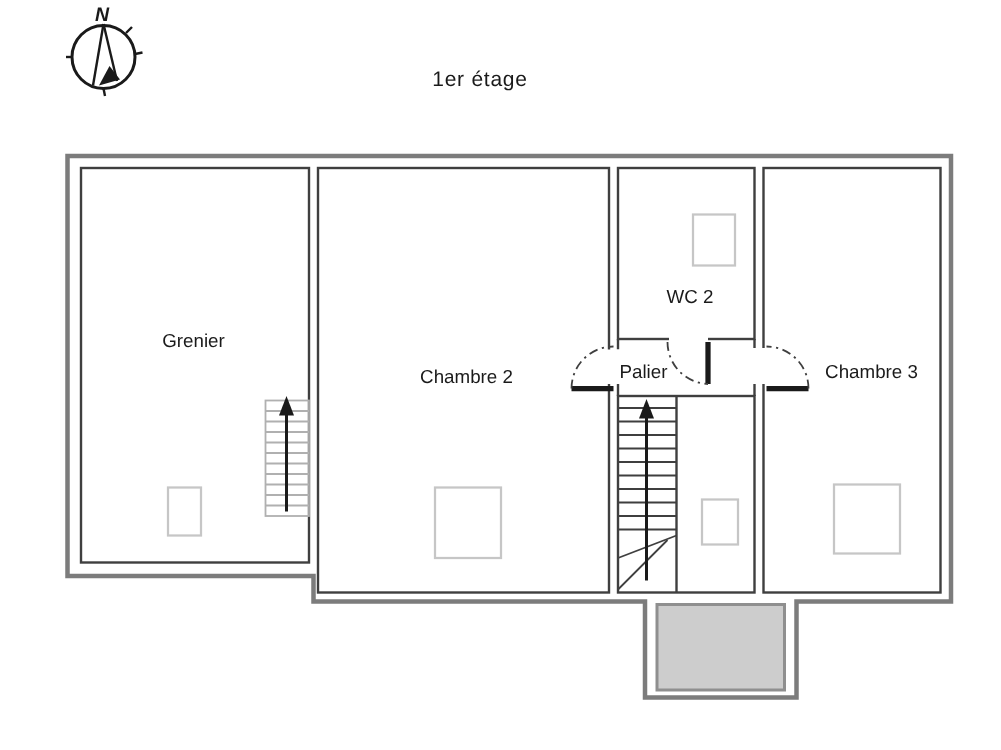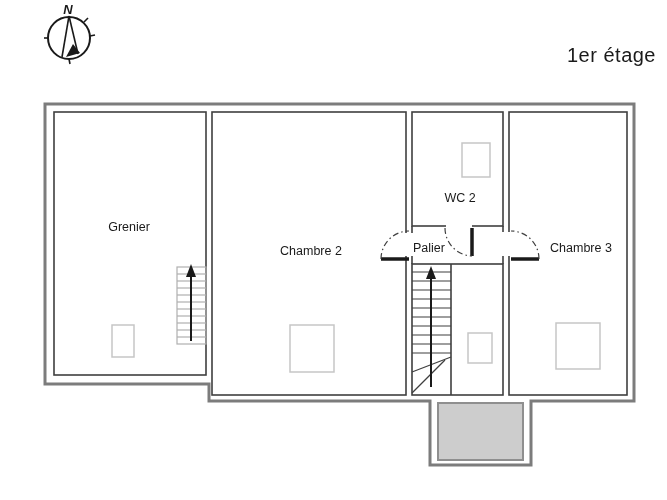--- a/index.html
+++ b/index.html
@@ -5,23 +5,23 @@
   html,body{margin:0;padding:0;background:#fff;}
   .canvas{
     position:relative;
     width:667px;height:500px;
     background:#fff;
     font-family:"Liberation Sans", sans-serif;
     overflow:hidden;
   }
   .floor-title{
     position:absolute;
-    left:16px; top:44px; width:640px;
-    text-align:right;
-    font-size:20px;
+    left:0; top:44px; width:640px;
+    text-align:center;
+    font-size:14px;
     color:var(--ink,#1a1a1a);
     letter-spacing:0.5px;
   }
   svg text{
     font-family:"Liberation Sans", sans-serif;
   }
   .wall-outer{fill:#ffffff;stroke:var(--wall,#7c7c7c);stroke-width:3;}
   .room{fill:none;stroke:var(--room-line,#3f3f3f);stroke-width:1.6;}
   .seg{stroke:var(--room-line,#3f3f3f);stroke-width:1.6;}
   .erase{fill:#ffffff;stroke:none;}

